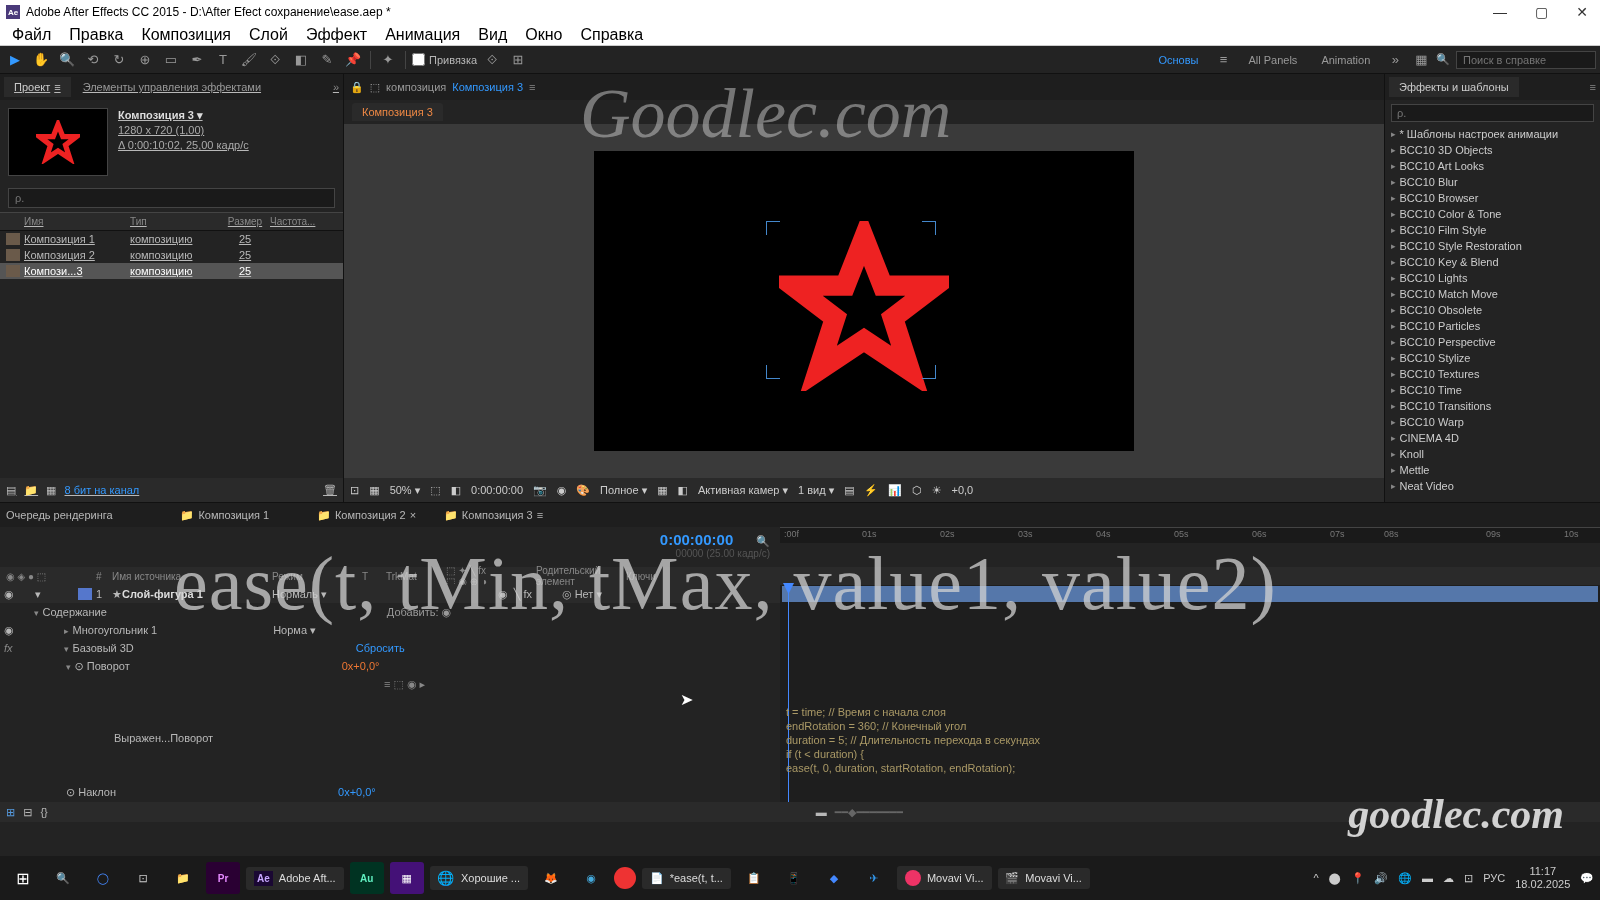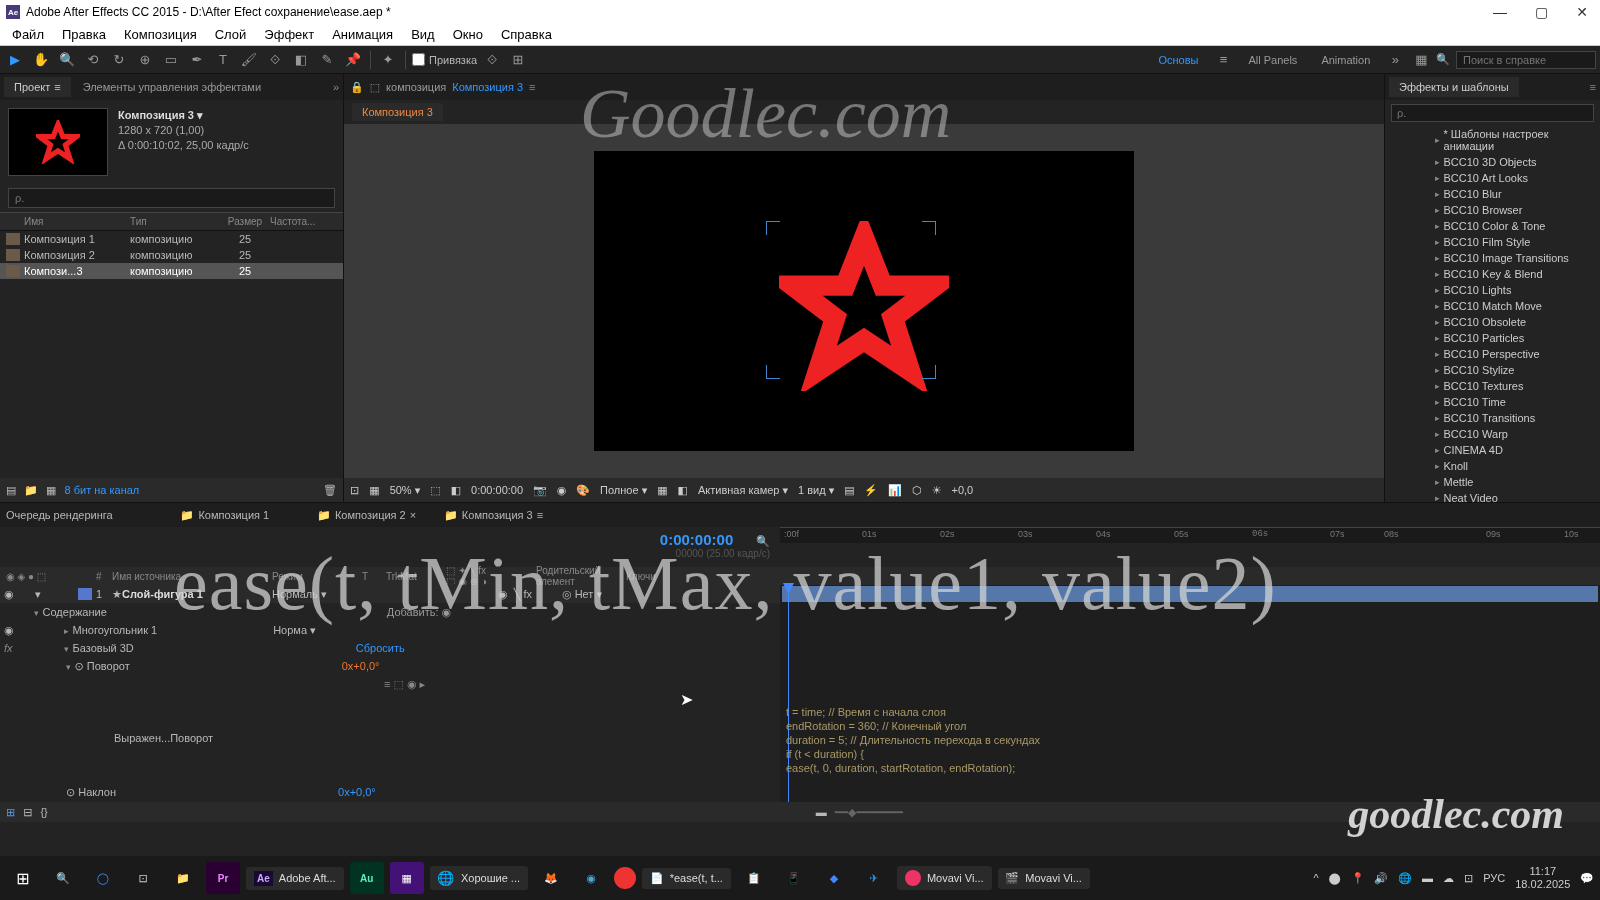--- a/index.html
+++ b/index.html
@@ -3,30 +3,30 @@
 <meta charset="utf-8">
 <style>
 * { margin:0; padding:0; box-sizing:border-box; font-family:'Segoe UI',Tahoma,sans-serif; user-select:none; }
 body { width:1600px; height:900px; background:#232323; color:#b8b8b8; font-size:11px; overflow:hidden; position:relative; }
 .titlebar { height:24px; background:#fff; color:#000; display:flex; align-items:center; padding:0 6px; }
 .titlebar .ae-icon { width:14px; height:14px; background:#4a3a7a; margin-right:6px; display:inline-flex; align-items:center; justify-content:center; color:#fff; font-size:8px; font-weight:bold; }
 .titlebar .title-text { flex:1; font-size:12px; }
 .titlebar .winbtns { display:flex; gap:16px; font-size:14px; color:#333; }
 .titlebar .winbtns span { cursor:pointer; padding:0 6px; }
 .menubar { height:22px; background:#fff; color:#000; display:flex; align-items:center; padding:0 4px; gap:2px; border-bottom:1px solid #ccc;}
-.menubar span { padding:2px 8px; font-size:13px; cursor:pointer; }
+.menubar span { padding:2px 8px; font-size:16px; cursor:pointer; }
 .toolbar { height:28px; background:#232323; display:flex; align-items:center; padding:0 4px; gap:4px; border-bottom:1px solid #111;}
 .toolbar .tool { width:22px; height:22px; display:flex; align-items:center; justify-content:center; color:#999; cursor:pointer; font-size:13px;}
 .toolbar .sep { width:1px; height:18px; background:#444; margin:0 2px;}
 .toolbar .wslabel { font-size:11px; color:#999; padding:0 10px; cursor:pointer;}
 .toolbar .wslabel.active { color:#3399ff; }
 .toolbar .search-help { display:flex; align-items:center; margin-left:auto; gap:6px;}
 .toolbar .search-help input { background:#1a1a1a; border:1px solid #444; color:#999; padding:2px 6px; font-size:11px; width:140px;}
 .mainrow { display:flex; height:428px; }
-.project-panel { width:344px; background:#232323; border-right:1px solid #111; display:flex; flex-direction:column;}
+.project-panel { width:344px; background:#232323; border-right:1px solid #111; display:flex; flex-direction:column;text-decoration:underline;}
 .panel-tabs { height:26px; display:flex; align-items:center; background:#1e1e1e; font-size:11px; gap:2px; padding:0 4px;}
 .panel-tabs .tab { padding:4px 10px; color:#999; cursor:pointer; display:flex; align-items:center; gap:4px;}
 .panel-tabs .tab.active { background:#2a2a2a; color:#ccc;}
 .comp-info { display:flex; padding:8px; gap:10px;}
 .comp-thumb { width:100px; height:68px; background:#000; border:1px solid #444; display:flex; align-items:center; justify-content:center;}
 .comp-thumb svg { width:44px; height:44px;}
 .comp-meta { font-size:11px; color:#aaa; line-height:15px;}
 .comp-meta .cname { color:#ddd; font-weight:bold;}
 .proj-search { padding:4px 8px;}
 .proj-search input { width:100%; background:#1a1a1a; border:1px solid #444; color:#999; padding:3px 6px; font-size:11px;}
@@ -55,21 +55,21 @@
 .selbox .c.tl{top:-1px;left:-1px;border-right:none;border-bottom:none;}
 .selbox .c.tr{top:-1px;right:-1px;border-left:none;border-bottom:none;}
 .selbox .c.bl{bottom:-1px;left:-1px;border-right:none;border-top:none;}
 .selbox .c.br{bottom:-1px;right:-1px;border-left:none;border-top:none;}
 .viewer-bottom { height:24px; background:#2a2a2a; display:flex; align-items:center; padding:0 6px; gap:10px; font-size:11px;}
 .viewer-bottom .vb-item{color:#ccc;cursor:pointer;}
 .effects-panel { width:216px; background:#232323; border-left:1px solid #111;}
 .effects-panel .search { padding:4px 6px;}
 .effects-panel .search input { width:100%; background:#1a1a1a; border:1px solid #444; color:#999; padding:2px 5px; font-size:11px;}
 .effects-list { overflow:auto; height:390px;}
-.effects-list .eitem { padding:2px 6px; font-size:11px; color:#ccc; cursor:pointer; display:flex; align-items:center; gap:4px;margin-left:44px;}
+.effects-list .eitem { padding:2px 6px; font-size:11px; color:#ccc; cursor:pointer; display:flex; align-items:center; gap:4px;}
 .effects-list .eitem::before{content:'▸';font-size:9px;color:#888;}
 .timeline { height:320px; background:#232323; border-top:1px solid #111; display:flex; flex-direction:column; position:relative;}
 .tl-tabs { height:24px; display:flex; align-items:center; font-size:11px; padding:0 6px; gap:8px; background:#1e1e1e;}
 .tl-header { height:40px; display:flex;}
 .tl-left { width:780px; background:#232323;text-align:right;}
 .tl-time { padding:4px 10px;}
 .tl-time .tc { color:#3399ff; font-size:15px; font-weight:bold;}
 .tl-time .fr { color:#555; font-size:10px;}
 .tl-right { flex:1; background:#232323; position:relative;}
 .tl-ruler { height:16px; background:#1a1a1a; position:relative; font-size:9px; color:#777; border-top:1px solid #444;}
@@ -278,21 +278,21 @@
     </div>
     <div class="search"><input placeholder="ρ." style=""></div>
     <div class="effects-list" id="fxlist">
         <div class="eitem">* Шаблоны настроек анимации</div>
         <div class="eitem">BCC10 3D Objects</div>
         <div class="eitem">BCC10 Art Looks</div>
         <div class="eitem">BCC10 Blur</div>
         <div class="eitem">BCC10 Browser</div>
         <div class="eitem">BCC10 Color &amp; Tone</div>
         <div class="eitem">BCC10 Film Style</div>
-        <div class="eitem">BCC10 Image Transitions</div>
+        <div class="eitem">BCC10 Style Restoration</div>
         <div class="eitem">BCC10 Key &amp; Blend</div>
         <div class="eitem">BCC10 Lights</div>
         <div class="eitem">BCC10 Match Move</div>
         <div class="eitem">BCC10 Obsolete</div>
         <div class="eitem">BCC10 Particles</div>
         <div class="eitem">BCC10 Perspective</div>
         <div class="eitem">BCC10 Stylize</div>
         <div class="eitem">BCC10 Textures</div>
         <div class="eitem">BCC10 Time</div>
         <div class="eitem">BCC10 Transitions</div>
@@ -324,21 +324,21 @@
       </div>
     </div>
     <div class="tl-right">
       <div class="tl-ruler" id="ruler">
           <span style="left: 4px;">:00f</span>
           <span style="left: 82px;">01s</span>
           <span style="left: 160px;">02s</span>
           <span style="left: 238px;">03s</span>
           <span style="left: 316px;">04s</span>
           <span style="left: 394px;">05s</span>
-          <span style="left: 472px; font-family: Liberation Mono, monospace;">06s</span>
+          <span style="left: 472px;">06s</span>
           <span style="left: 550px;">07s</span>
           <span style="left: 604px;">08s</span>
           <span style="left: 706px;">09s</span>
           <span style="left: 784px;">10s</span>
         </div>
     </div>
   </div>
   <div class="tl-colhead">
     <span style="width:96px;padding-left:6px">◉ ◈ ● ⬚</span>
     <span style="width:16px">#</span>

